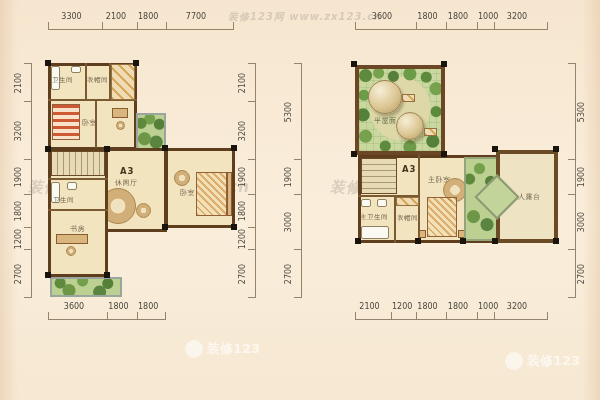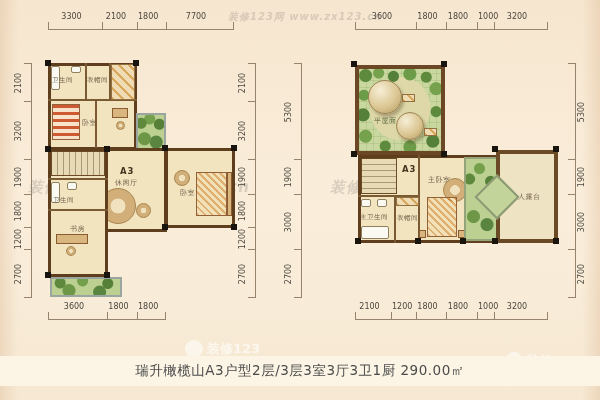--- a/index.html
+++ b/index.html
@@ -323,16 +323,13 @@
 
   <div class="wm-logo" style="left:185px;top:340px">
     <span class="wm-badge"></span>
     <span>装修123</span>
   </div>
   <div class="wm-logo" style="left:505px;top:352px">
     <span class="wm-badge"></span>
     <span>装修123</span>
   </div>
 
-  <div class="caption-bar">
-    <span>瑞升橄榄山A3户型2层/3层3室3厅3卫1厨 290.00㎡</span>
-  </div>
 </div>
 
 </body></html>

